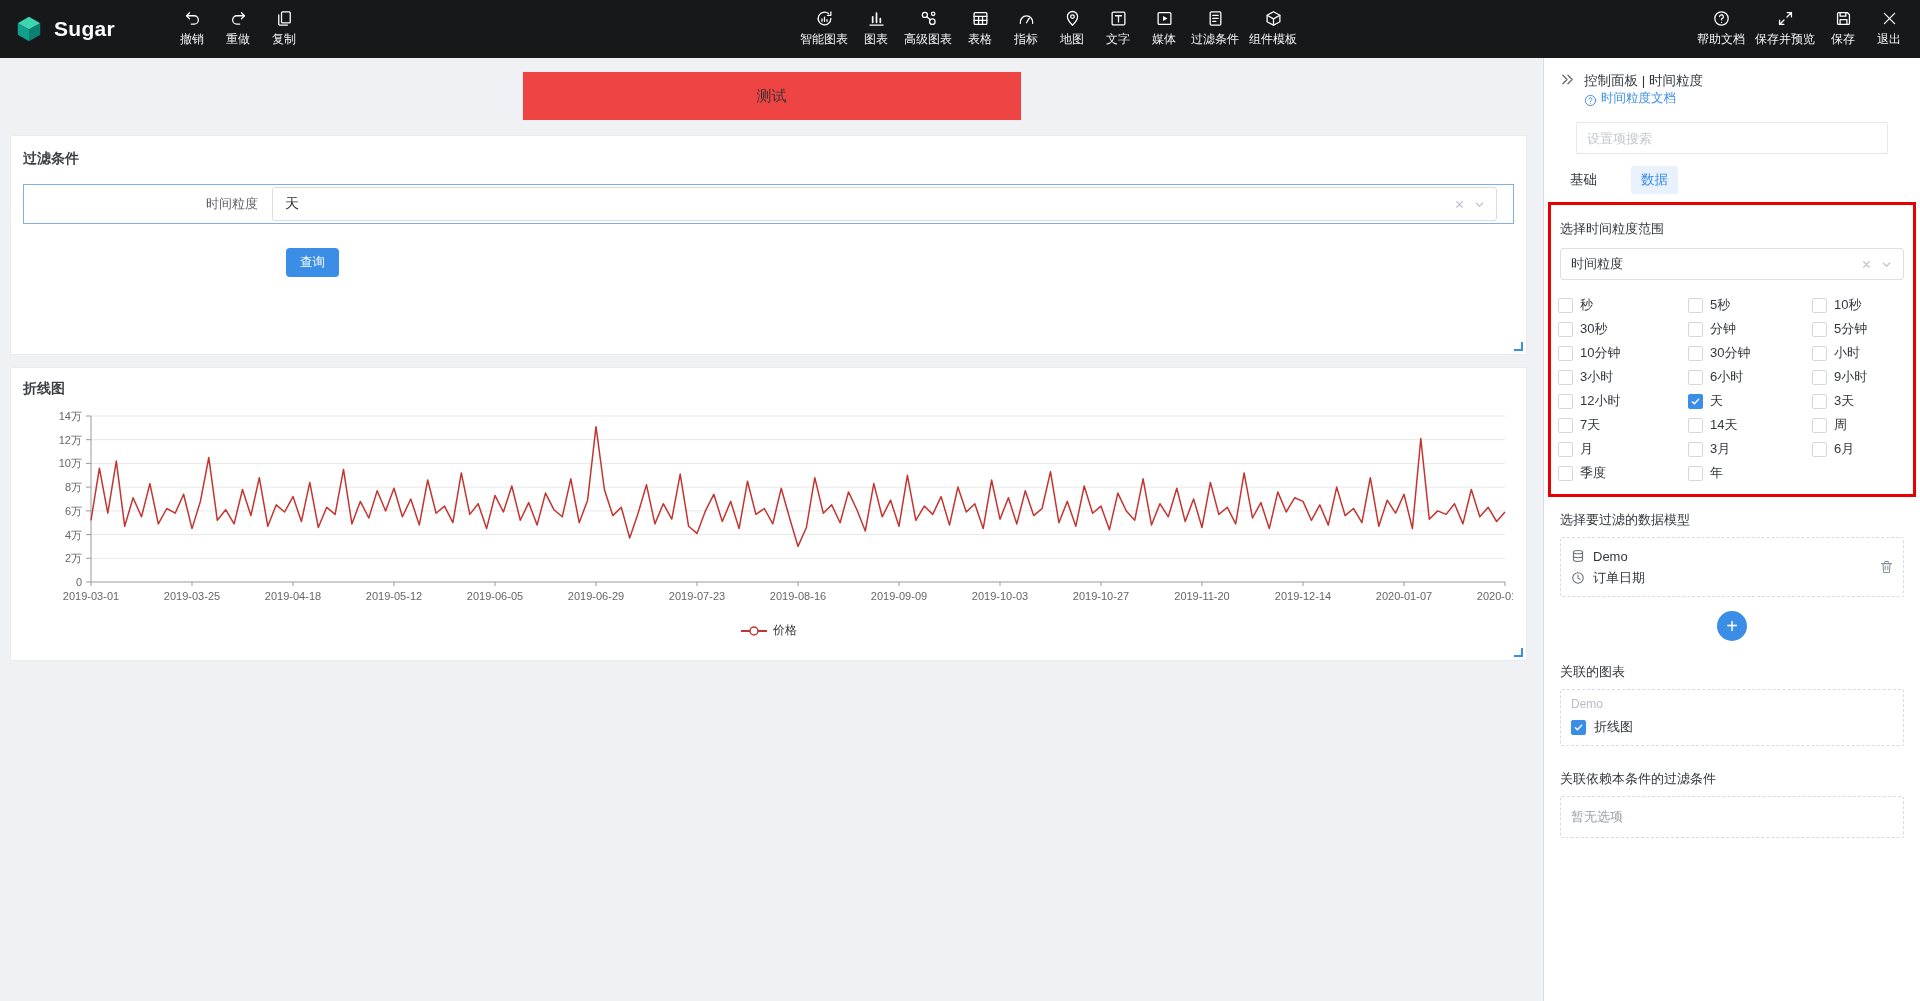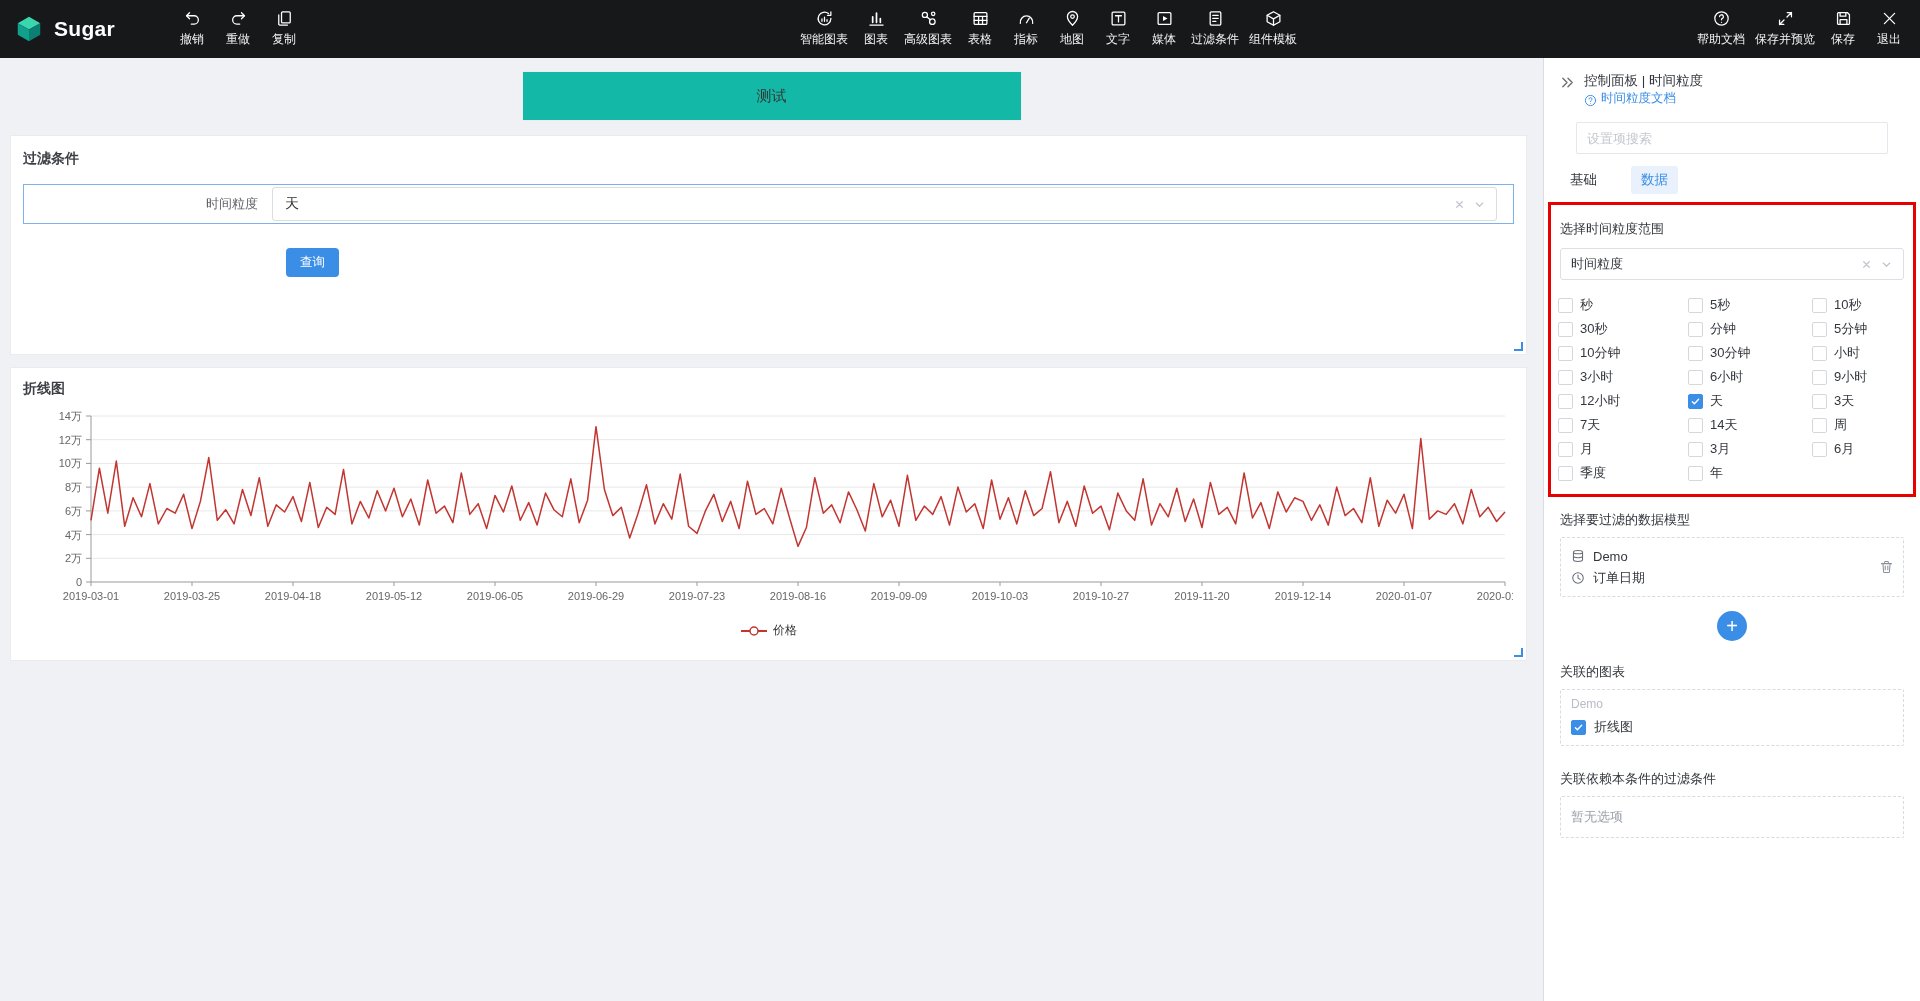--- a/index.html
+++ b/index.html
@@ -19,42 +19,42 @@
   .tb-center { position:absolute; left:795px; top:0; }
   .tb-comp { position:absolute; left:1186px; top:0; }
   .tb-right { position:absolute; right:8px; top:0; }
   .tb-item { display:flex; flex-direction:column; align-items:center; justify-content:center; min-width:46px; height:100%; padding:0 5px; cursor:pointer; }
   .tb-icon { color:#fff; height:17px; }
   .tb-icon svg { width:17px; height:17px; }
   .tb-label { font-size:12px; margin-top:4px; white-space:nowrap; color:#f2f3f5; }
 
   
   .canvas { position:absolute; top:58px; left:0; width:1543px; bottom:0; background:#eff1f4; overflow:hidden; }
-  .page-title-box { width:500px; height:50px; margin:13px auto 0; background:#14b8a6; display:flex; align-items:center; justify-content:center; font-size:15px; color:#333; border:1px solid #ececee; }
+  .page-title-box { width:500px; height:50px; margin:13px auto 0; background:#ef4444; display:flex; align-items:center; justify-content:center; font-size:15px; color:#333; border:1px solid #ececee; }
   .panel { position:absolute; left:10px; width:1517px; background:#fff; border:1px solid #e9ebee; }
   .panel-filter { top:77px; height:220px; padding:14px 12px; }
   .panel-chart  { top:309px; height:294px; padding:12px; }
   .panel-title { font-size:14px; font-weight:bold; color:#3c3f45; }
   .filter-row { margin-top:16px; height:40px; border:1px solid #7fb0ea; display:flex; align-items:center; background:#fff; }
   .filter-label { width:248px; text-align:right; padding-right:14px; font-size:13px; color:#606266; }
   .canvas-select { flex:1; margin-right:16px; height:34px; border:1px solid #d8dce3; border-radius:3px; display:flex; align-items:center; padding:0 10px 0 12px; font-size:14px; color:#333; background:#fff; }
   .select-value { flex:1; }
   .select-icons { display:flex; align-items:center; gap:7px; color:#c0c4cc; }
   .sel-ic svg { width:13px; height:13px; stroke-width:1.5; }
   .query-btn { margin:24px 0 0 263px; background:#3a8ee6; color:#fff; font-size:12.5px; padding:6px 14px; border:none; border-radius:4px; cursor:pointer; font-family:inherit; }
   .resize-corner { position:absolute; right:3px; bottom:3px; width:9px; height:9px; border-right:2px solid #3a8ee6; border-bottom:2px solid #3a8ee6; cursor:nwse-resize; }
   .chart-svg { display:block; margin-top:8px; }
   .ax-t { font-size:11px; fill:#666; }
   .legend { display:flex; align-items:center; justify-content:center; gap:5px; margin-top:2px; font-size:12px; color:#333; cursor:pointer; }
   .legend-marker svg { display:block; }
 
   
   .sidebar { position:absolute; top:58px; right:0; width:377px; bottom:0; background:#fff; border-left:1px solid #d9dce0; font-size:13px; }
   .sb-header { padding:14px 16px 0; }
-  .sb-title-row { display:flex; align-items:flex-end; gap:9px; font-size:13.5px; color:#33373d; }
+  .sb-title-row { display:flex; align-items:flex-start; gap:9px; font-size:13.5px; color:#33373d; }
   .collapse-btn { color:#6b7077; cursor:pointer; height:15px; }
   .collapse-btn svg { width:15px; height:15px; stroke-width:1.5; }
   .doc-link { margin:0 0 0 24px; color:#3a8ee6; font-size:12.5px; display:inline-flex; align-items:flex-end; gap:4px; cursor:pointer; }
   .doc-link svg { width:13px; height:13px; }
   .sb-search { margin:12px 32px 0; }
   .sb-search input { width:100%; height:32px; border:1px solid #e4e7eb; padding:0 10px; font-size:13px; color:#333; outline:none; border-radius:2px; font-family:inherit; background:#fff; }
   .sb-search input::placeholder { color:#c3c7cf; }
   .sb-tabs { display:flex; gap:24px; margin:12px 16px 0; align-items:center; height:28px; }
   .sb-tab { font-size:13.5px; color:#33373d; padding:5px 10px; border-radius:3px; cursor:pointer; }
   .sb-tab.active { color:#3a8ee6; background:#e8f1fc; }

